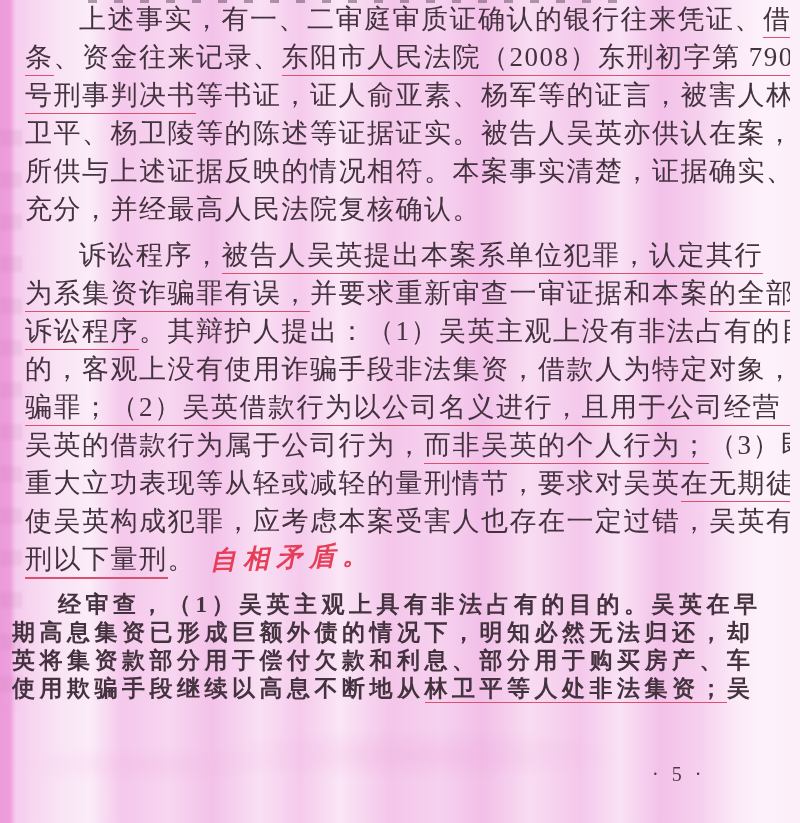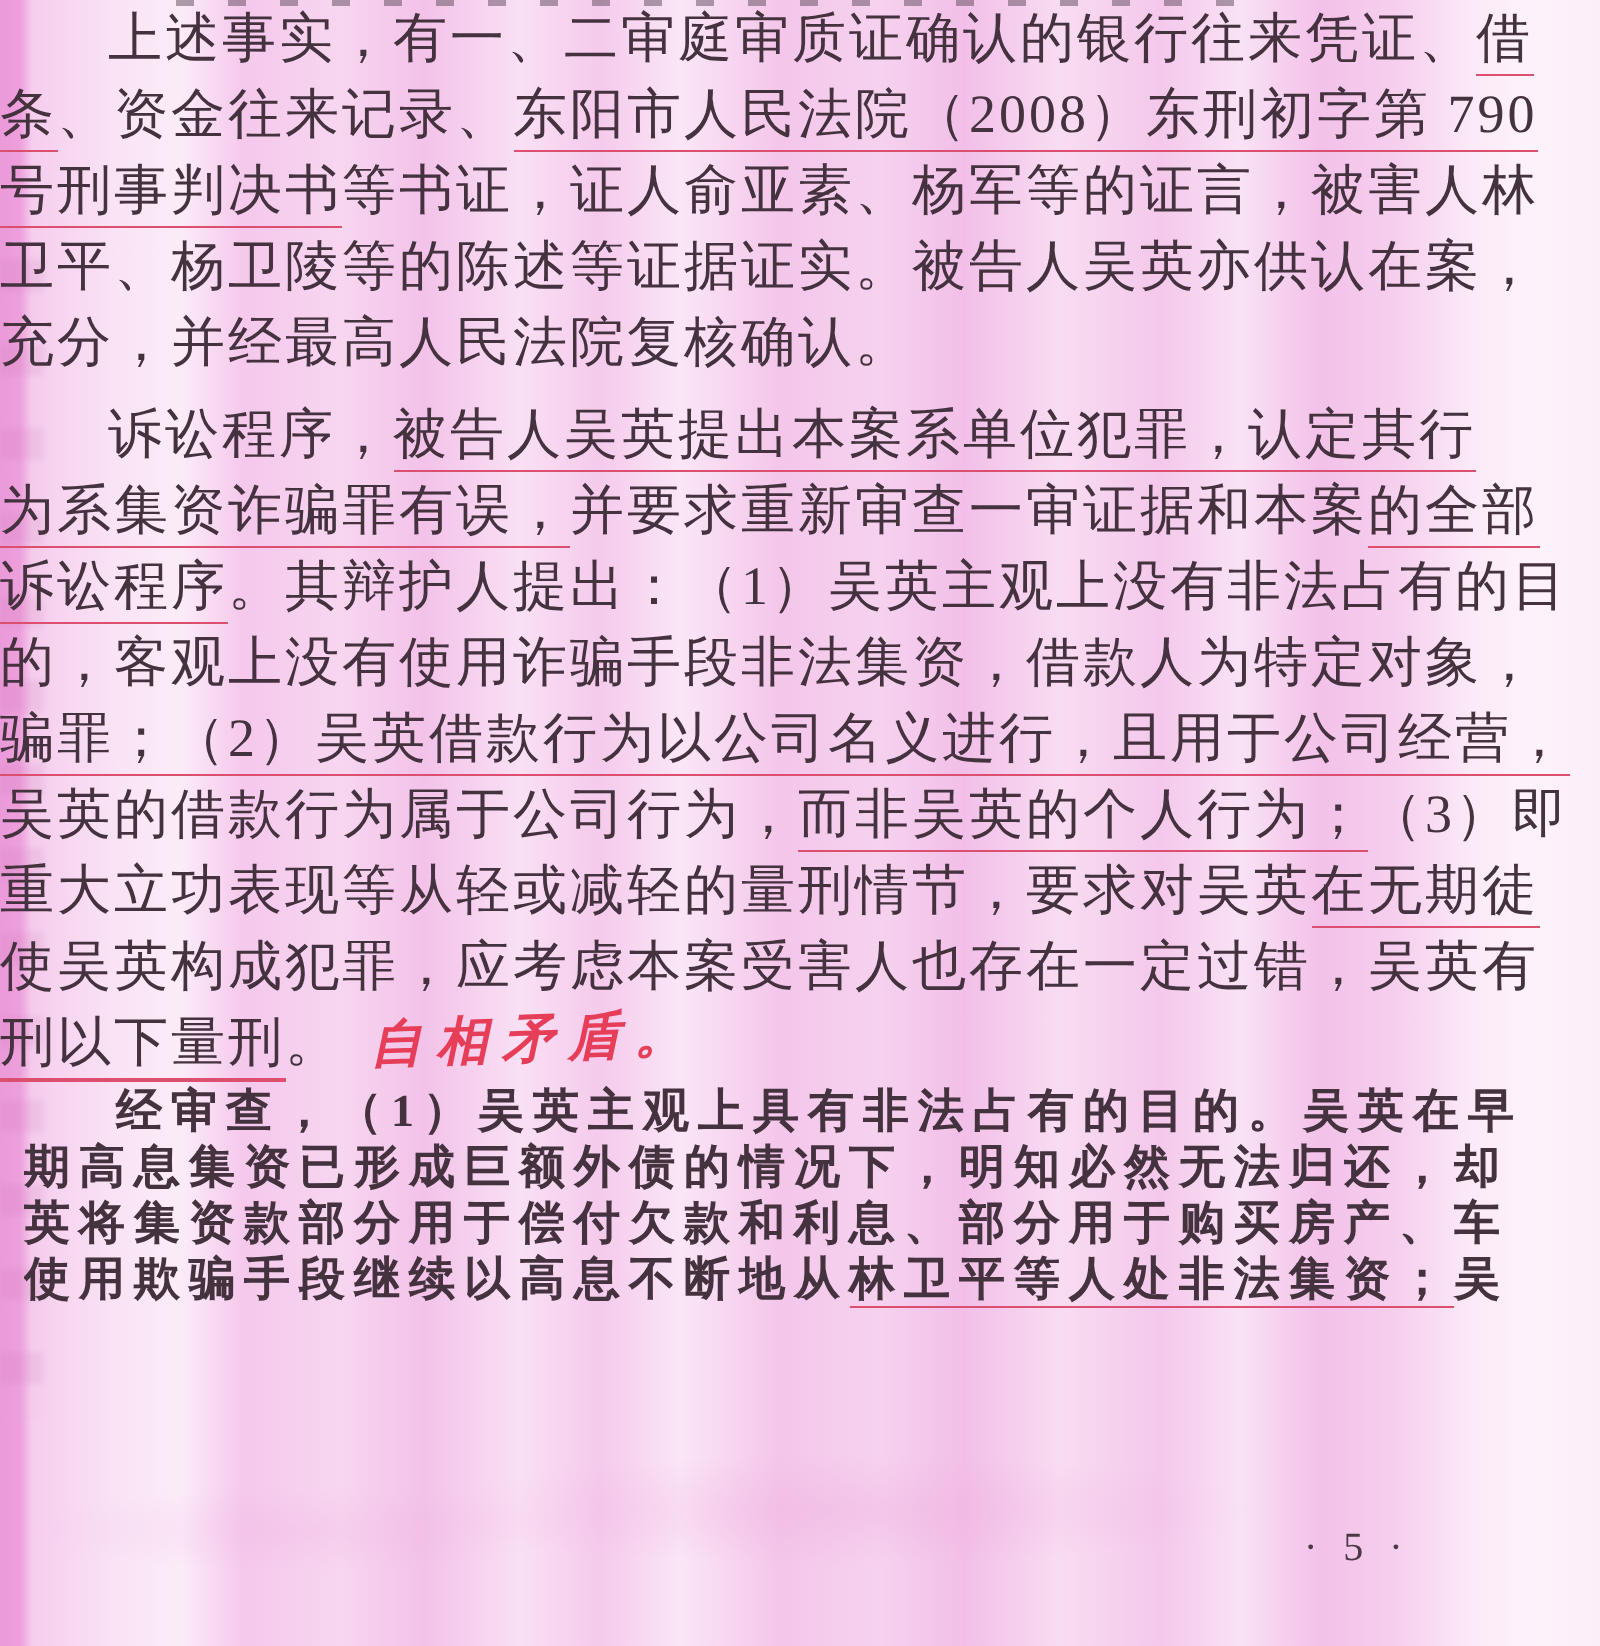--- a/index.html
+++ b/index.html
@@ -23,26 +23,26 @@
     position:absolute;left:88px;top:0;width:540px;height:3px;opacity:.5;
     background:repeating-linear-gradient(90deg,#5d4959 0 9px,transparent 9px 26px);
   }
   .ghosts{
     position:absolute;left:0;top:130px;width:22px;height:580px;
     background:repeating-linear-gradient(180deg,
       rgba(198,118,178,.16) 0 16px, rgba(235,175,215,.04) 16px 42px);
     filter:blur(1.6px);
   }
   .content{position:absolute;left:0;top:0;width:800px;color:var(--ink,#44323f);}
-  .para{padding-right:10px;text-align:left;}
+  .para{padding-left:25px;padding-right:10px;text-align:left;}
   .pbody{font-size:27px;line-height:38px;letter-spacing:1.5px;}
   .pbold{font-size:23px;line-height:28px;letter-spacing:4.5px;font-weight:700;
          padding-left:12px;padding-right:5px;}
   .p2{margin-top:8px;}
-  .p3{margin-top:1px;}
+  .p3{margin-top:12px;}
   .line{white-space:nowrap;overflow:hidden;}
   .line.ind{padding-left:2em;}
   .ul{
     background-image:linear-gradient(to right,var(--underline,#dd4f6e),var(--underline,#dd4f6e));
     background-repeat:no-repeat;background-size:100% 3px;background-position:0 100%;
     padding-bottom:6px;
   }
   .pbold .ul{background-size:100% 3px;padding-bottom:4px;}
   .hand{
     color:var(--handwriting,#e63e58);font-weight:700;font-style:italic;
@@ -59,20 +59,21 @@
 
 <div class="page">
   <div class="top-dashes"></div>
   <div class="ghosts"></div>
   <div class="content">
       <div class="para pbody p1">
         <div class="line ind"><span class="">上述事实，有一、二审庭审质证确认的银行往来凭证、</span><span class="ul">借</span></div>
         <div class="line"><span class="ul">条</span><span class="">、资金往来记录、</span><span class="ul">东阳市人民法院（2008）东刑初字第 790</span></div>
         <div class="line"><span class="ul">号刑事判决书</span><span class="">等书证，证人俞亚素、杨军等的证言，被害人林</span></div>
         <div class="line"><span class="">卫平、杨卫陵等的陈述等证据证实。被告人吴英亦供认在案，</span></div>
+        <div class="line"><span class="">所供与上述证据反映的情况相符。本案事实清楚，证据确实、</span></div>
         <div class="line"><span class="">充分，并经最高人民法院复核确认。</span></div>
       </div>
       <div class="para pbody p2">
         <div class="line ind"><span class="">诉讼程序，</span><span class="ul">被告人吴英提出本案系单位犯罪，</span><span class="ul">认定其行</span></div>
         <div class="line"><span class="ul">为系集资诈骗罪有误，</span><span class="">并要求重新审查一审证据和本案</span><span class="ul">的全部</span></div>
         <div class="line"><span class="ul">诉讼程序</span><span class="">。其辩护人提出：（1）吴英主观上没有非法占有的目</span></div>
         <div class="line"><span class="">的，客观上没有使用诈骗手段非法集资，借款人为特定对象，</span></div>
         <div class="line"><span class="ul">骗罪；（2）</span><span class="ul">吴英借款行为以公司名义进行，</span><span class="ul">且用于公司经营，</span></div>
         <div class="line"><span class="">吴英的借款行为属于公司行为，</span><span class="ul">而非吴英的个人行为；</span><span class="">（3）即</span></div>
         <div class="line"><span class="">重大立功表现等从轻或减轻的量刑情节，要求对吴英</span><span class="ul">在无期徒</span></div>

